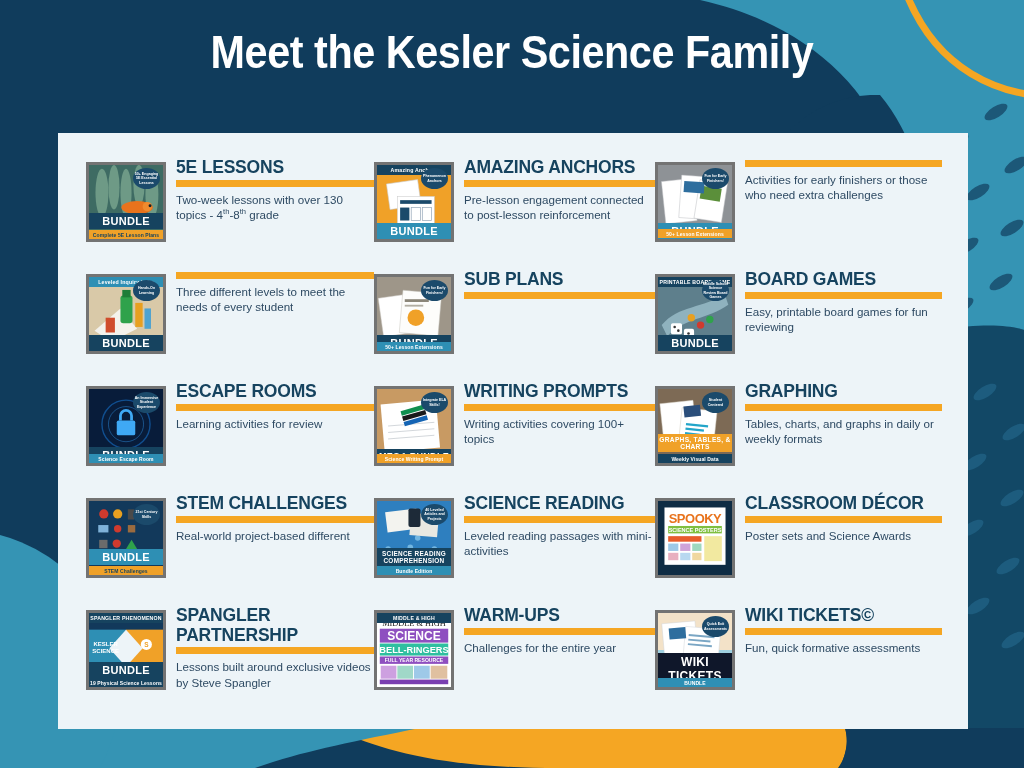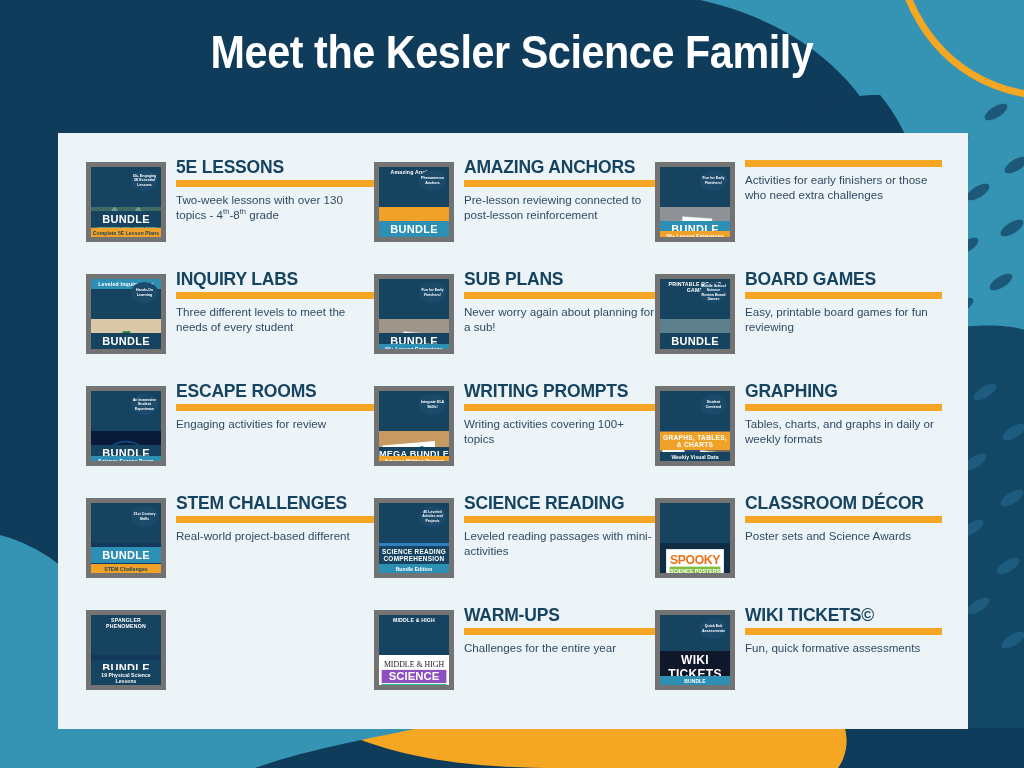--- a/index.html
+++ b/index.html
@@ -45,27 +45,27 @@
   .card{
     position:relative;
     display:flex;
     align-items:flex-start;
   }
   
   .thumb{
     width:80px;height:80px;
     flex:0 0 80px;
     margin-top:6px;
-    border:5px solid #737373;
+    border:3px solid #737373;
     box-sizing:border-box;
     position:relative;
     overflow:hidden;
     background:#16435F;
   }
-  .thumb .inner{position:absolute;inset:0;margin-top:40px;}
+  .thumb .inner{position:absolute;inset:0;}
   .thumb .badge{
     position:absolute;right:3px;top:3px;
     width:27px;height:21px;border-radius:50%;
     background:#1B4A6B;color:#fff;
     font-size:3.6px;font-weight:bold;line-height:1.25;
     display:flex;align-items:center;justify-content:center;
     text-align:center;padding:1px;box-sizing:border-box;
   }
   .thumb .ttop{
     position:absolute;left:0;right:0;top:0;
@@ -218,21 +218,21 @@
                 <rect x="49" y="46" width="10" height="14" fill="none" stroke="#9ab" stroke-width=".8"></rect>
               </g>
             </svg></div>
           <div class="ttop" style="background: rgb(22, 67, 95);">Amazing Anchors</div>
           <div class="badge">Phenomenon Anchors</div>
           <div class="bundle" style="background: rgb(46, 143, 180); bottom: 0px; font-size: 11px; padding: 2px 0px;">BUNDLE</div>
         </div>
         <div class="body">
           <div class="head">AMAZING ANCHORS</div>
           <div class="rule"></div>
-          <div class="desc">Pre-lesson reviewing connected to post-lesson reinforcement</div>
+          <div class="desc">Pre-lesson engagement connected to post-lesson reinforcement</div>
         </div>
       </div>
       <div class="card">
         <div class="thumb">
           <div class="inner"><svg viewBox="0 0 80 80" preserveAspectRatio="none">
               <rect width="80" height="80" fill="#8E9296"></rect>
        <g stroke="#b9bcc0" stroke-width=".5">
                 <rect x="6" y="16" width="34" height="46" fill="#fff" transform="rotate(-6 23 39)"></rect>
                 <rect x="24" y="12" width="34" height="46" fill="#fff" transform="rotate(4 41 35)"></rect>
                 <rect x="42" y="18" width="30" height="42" fill="#fff" transform="rotate(9 57 39)"></rect>
@@ -258,21 +258,20 @@
               <rect x="36" y="14" width="9" height="8" fill="#1E7D37"></rect>
        <rect x="50" y="28" width="8" height="26" fill="#E8A020"></rect>
               <rect x="60" y="34" width="7" height="22" fill="#4FA3D0"></rect>
        <rect x="18" y="44" width="10" height="16" fill="#D04C2C"></rect>
             </svg></div>
           <div class="ttop" style="background: rgb(46, 143, 180);">Leveled Inquiry Labs</div>
           <div class="badge">Hands-On Learning</div>
           <div class="bundle" style="background: rgb(22, 67, 95); bottom: 0px; font-size: 11px; padding: 2px 0px;">BUNDLE</div>
         </div>
         <div class="body">
-          <div class="head">INQUIRY LABS</div>
           <div class="rule"></div>
           <div class="desc">Three different levels to meet the needs of every student</div>
         </div>
       </div>
       <div class="card">
         <div class="thumb">
           <div class="inner"><svg viewBox="0 0 80 80" preserveAspectRatio="none">
               <rect width="80" height="80" fill="#9E9689"></rect>
        <g stroke="#c5c2bb" stroke-width=".5">
                 <rect x="4" y="20" width="40" height="42" fill="#fff" transform="rotate(-8 24 41)"></rect>
@@ -282,21 +281,20 @@
               <rect x="30" y="24" width="26" height="3" fill="#8a8578"></rect>
               <rect x="30" y="30" width="20" height="2" fill="#b2aea2"></rect>
             </svg></div>
           <div class="badge">Fun for Early Finishers!</div>
           <div class="bundle" style="background: rgb(22, 67, 95); bottom: 0px; font-size: 11px; padding: 2px 0px;">BUNDLE</div>
           <div class="sub" style="background: rgb(46, 143, 180); color: rgb(255, 255, 255); bottom: auto; top: 65px;">50+ Lesson Extensions</div>
         </div>
         <div class="body">
           <div class="head">SUB PLANS</div>
           <div class="rule"></div>
-          <div class="desc">Never worry again about planning for a sub!</div>
         </div>
       </div>
       <div class="card">
         <div class="thumb">
           <div class="inner"><svg viewBox="0 0 80 80" preserveAspectRatio="none">
               <rect width="80" height="80" fill="#5E7F8C"></rect>
        <path d="M4 52 C22 30 50 34 72 18 L76 30 C54 46 28 44 10 64 Z" fill="#8FB2BE"></path>
        <g>
                 <rect x="14" y="50" width="12" height="12" fill="#fff" rx="2"></rect>
                 <circle cx="18" cy="54" r="1.4" fill="#333"></circle>
@@ -327,21 +325,21 @@
        <rect x="30" y="34" width="20" height="16" rx="2" fill="#3FA9F5"></rect>
        <path d="M34 34 v-5 a6 6 0 0 1 12 0 v5" fill="none" stroke="#3FA9F5" stroke-width="3"></path>
             </svg></div>
           <div class="badge">An Immersive Student Experience</div>
           <div class="bundle" style="background: rgb(22, 67, 95); bottom: 0px; font-size: 11px; padding: 2px 0px;">BUNDLE</div>
           <div class="sub" style="background: rgb(46, 143, 180); color: rgb(255, 255, 255); bottom: auto; top: 65px;">Science Escape Room</div>
         </div>
         <div class="body">
           <div class="head">ESCAPE ROOMS</div>
           <div class="rule"></div>
-          <div class="desc">Engaging activities for review</div>
+          <div class="desc">Learning activities for review</div>
         </div>
       </div>
       <div class="card">
         <div class="thumb">
           <div class="inner"><svg viewBox="0 0 80 80" preserveAspectRatio="none">
               <rect width="80" height="80" fill="#C89A63"></rect>
        <rect x="6" y="14" width="60" height="52" fill="#fff" transform="rotate(-5 36 40)"></rect>
        <g stroke="#cfd4d8" stroke-width="1">
                 <line x1="12" y1="40" x2="62" y2="36"></line>
                 <line x1="12" y1="47" x2="62" y2="43"></line>
@@ -481,20 +479,25 @@
        <polygon points="40,18 58,38 40,58 22,38" fill="#EDF4F8"></polygon>
        <text x="18" y="36" font-family="Liberation Sans" font-size="6.5" font-weight="bold" fill="#ffffff" text-anchor="middle">KESLER</text>
        <text x="18" y="43" font-family="Liberation Sans" font-size="6.5" font-weight="bold" fill="#ffffff" text-anchor="middle">SCIENCE</text>
        <circle cx="62" cy="34" r="6" fill="#ffffff"></circle>
               <text x="62" y="37" font-family="Liberation Sans" font-size="7" font-weight="bold" fill="#F0A128" text-anchor="middle">S</text>
             </svg></div>
           <div class="ttop" style="background: rgb(22, 67, 95);">SPANGLER PHENOMENON</div>
           <div class="bundle" style="background: rgb(22, 67, 95); bottom: 9px; font-size: 11px; padding: 2px 0px;">BUNDLE</div>
           <div class="sub" style="background: rgb(22, 67, 95); color: rgb(255, 255, 255);">19 Physical Science Lessons</div>
         </div>
+        <div class="body">
+          <div class="head">SPANGLER PARTNERSHIP</div>
+          <div class="rule"></div>
+          <div class="desc">Lessons built around exclusive videos by Steve Spangler</div>
+        </div>
       </div>
       <div class="card">
         <div class="thumb">
           <div class="inner"><svg viewBox="0 0 80 80" preserveAspectRatio="none">
               <rect width="80" height="80" fill="#ffffff"></rect>
        <text x="40" y="14" font-family="Liberation Serif" font-size="9" fill="#1A1A1A" text-anchor="middle">MIDDLE &amp; HIGH</text>
        <rect x="3" y="17" width="74" height="15" fill="#8E4FC0"></rect>
               <text x="40" y="29" font-family="Liberation Sans" font-size="13" font-weight="bold" fill="#ffffff" text-anchor="middle">SCIENCE</text>
        <rect x="3" y="33" width="74" height="13" fill="#2FBFA0"></rect>
               <text x="40" y="43" font-family="Liberation Sans" font-size="10" font-weight="bold" fill="#ffffff" text-anchor="middle">BELL-RINGERS</text>

